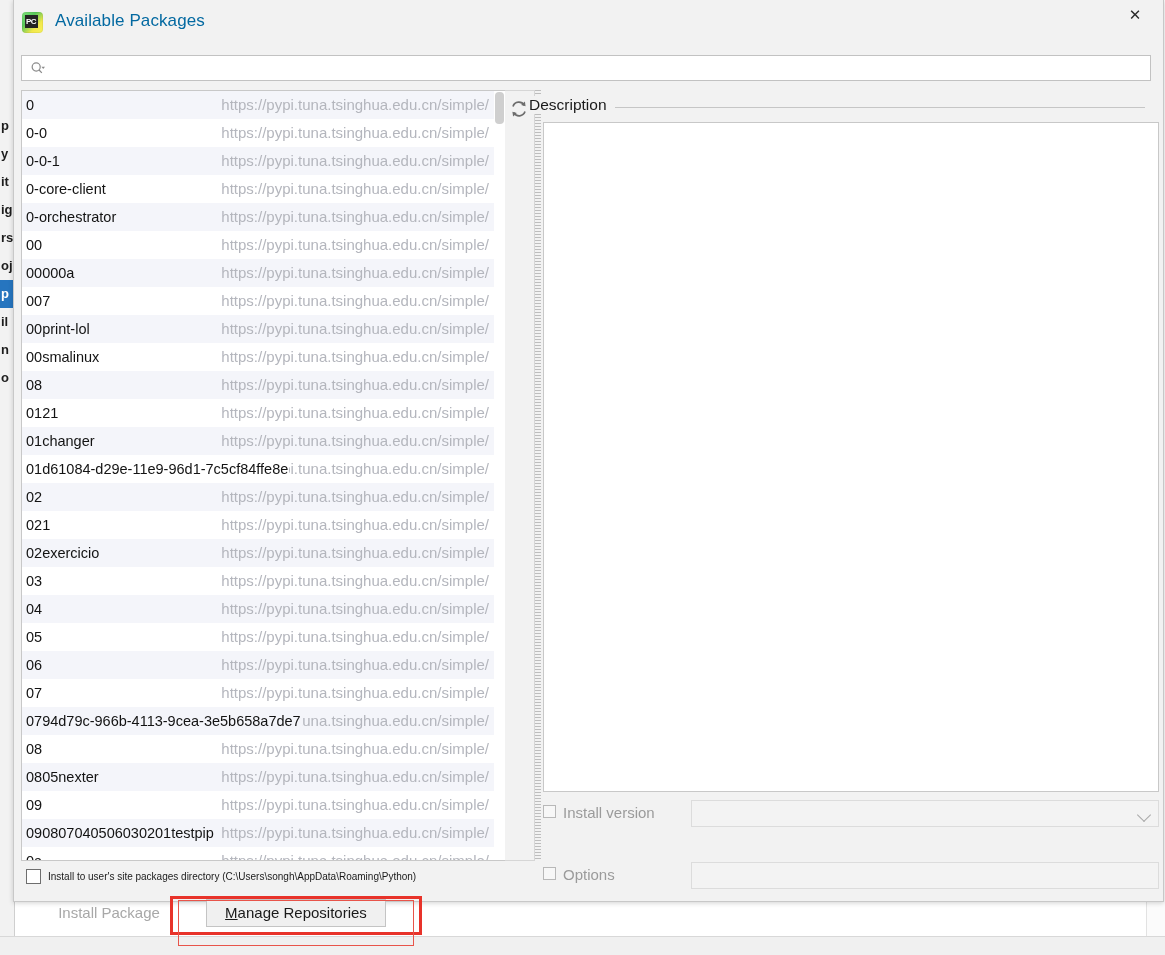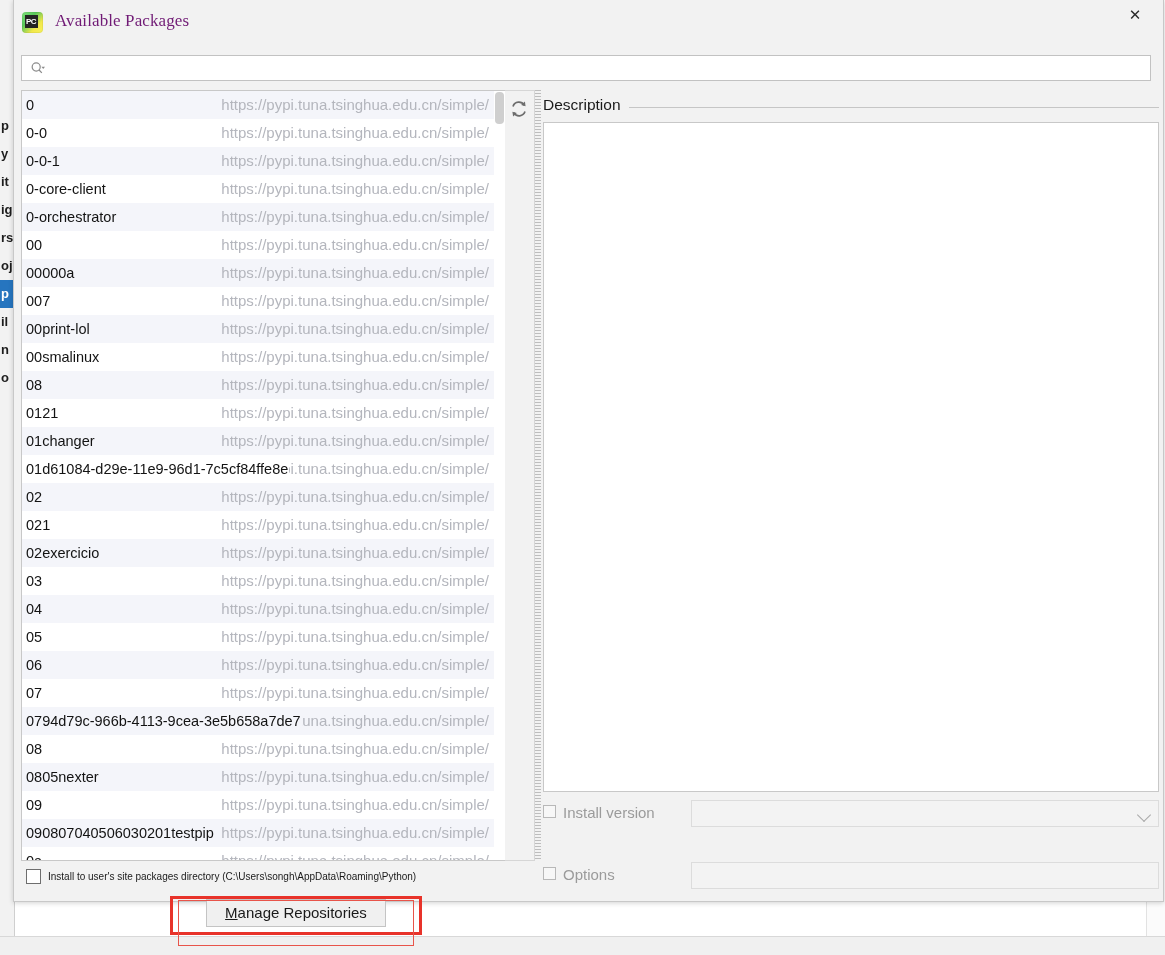--- a/index.html
+++ b/index.html
@@ -107,23 +107,22 @@
     color: #ffffff;
     letter-spacing: -0.5px;
     line-height: 13px;
     z-index: 2;
     font-family: "Liberation Sans", sans-serif;
   }
   .dialog-title {
     position: absolute;
     left: 41px; top: 11px;
     font-size: 17px;
-    color: #701a75;
+    color: #0369a1;
     letter-spacing: 0.1px;
-    font-family: Liberation Serif, serif;
   }
   .close-btn {
     position: absolute;
     right: 6px; top: 0px;
     width: 44px; height: 30px;
     display: flex;
     align-items: center;
     justify-content: center;
     font-size: 15px;
     color: #2a2a2a;
@@ -243,21 +242,21 @@
       repeating-linear-gradient(
         to bottom,
         #bdbdbd 0px, #bdbdbd 1px,
         #f2f2f2 1px, #f2f2f2 3px);
     cursor: col-resize;
   }
 
   
   .desc-header {
     position: absolute;
-    left: 529px; top: 96px;
+    left: 515px; top: 96px;
     width: 616px; height: 26px;
   }
   .desc-title {
     position: absolute;
     left: 0; top: 0;
     font-size: 15.5px;
     color: #1a1a1a;
     background: #f2f2f2;
     padding-right: 8px;
   }
@@ -571,20 +570,21 @@
       <div class="opt-checkbox"></div>
       <div class="opt-label">Options</div>
       <div class="opt-field" style="left:148px; top:0; width:468px; height:27px;"></div>
     </div>
 
     <div class="install-user-row">
       <div class="iu-checkbox"></div>
       <div class="iu-label">Install to user's site packages directory (C:\Users\songh\AppData\Roaming\Python)</div>
     </div>
 
+    <div class="btn btn-install">Install Package</div>
     <div class="btn btn-manage">
       <span class="mnem">M</span><span>anage Repositories</span>
     </div>
 
   </div>
 
   <div class="hl-rect" style="left:170px; top:896px; width:252px; height:39px;"></div>
   <div class="hl-rect thin" style="left:178px; top:900px; width:236px; height:46px;"></div>
 
 </div>

